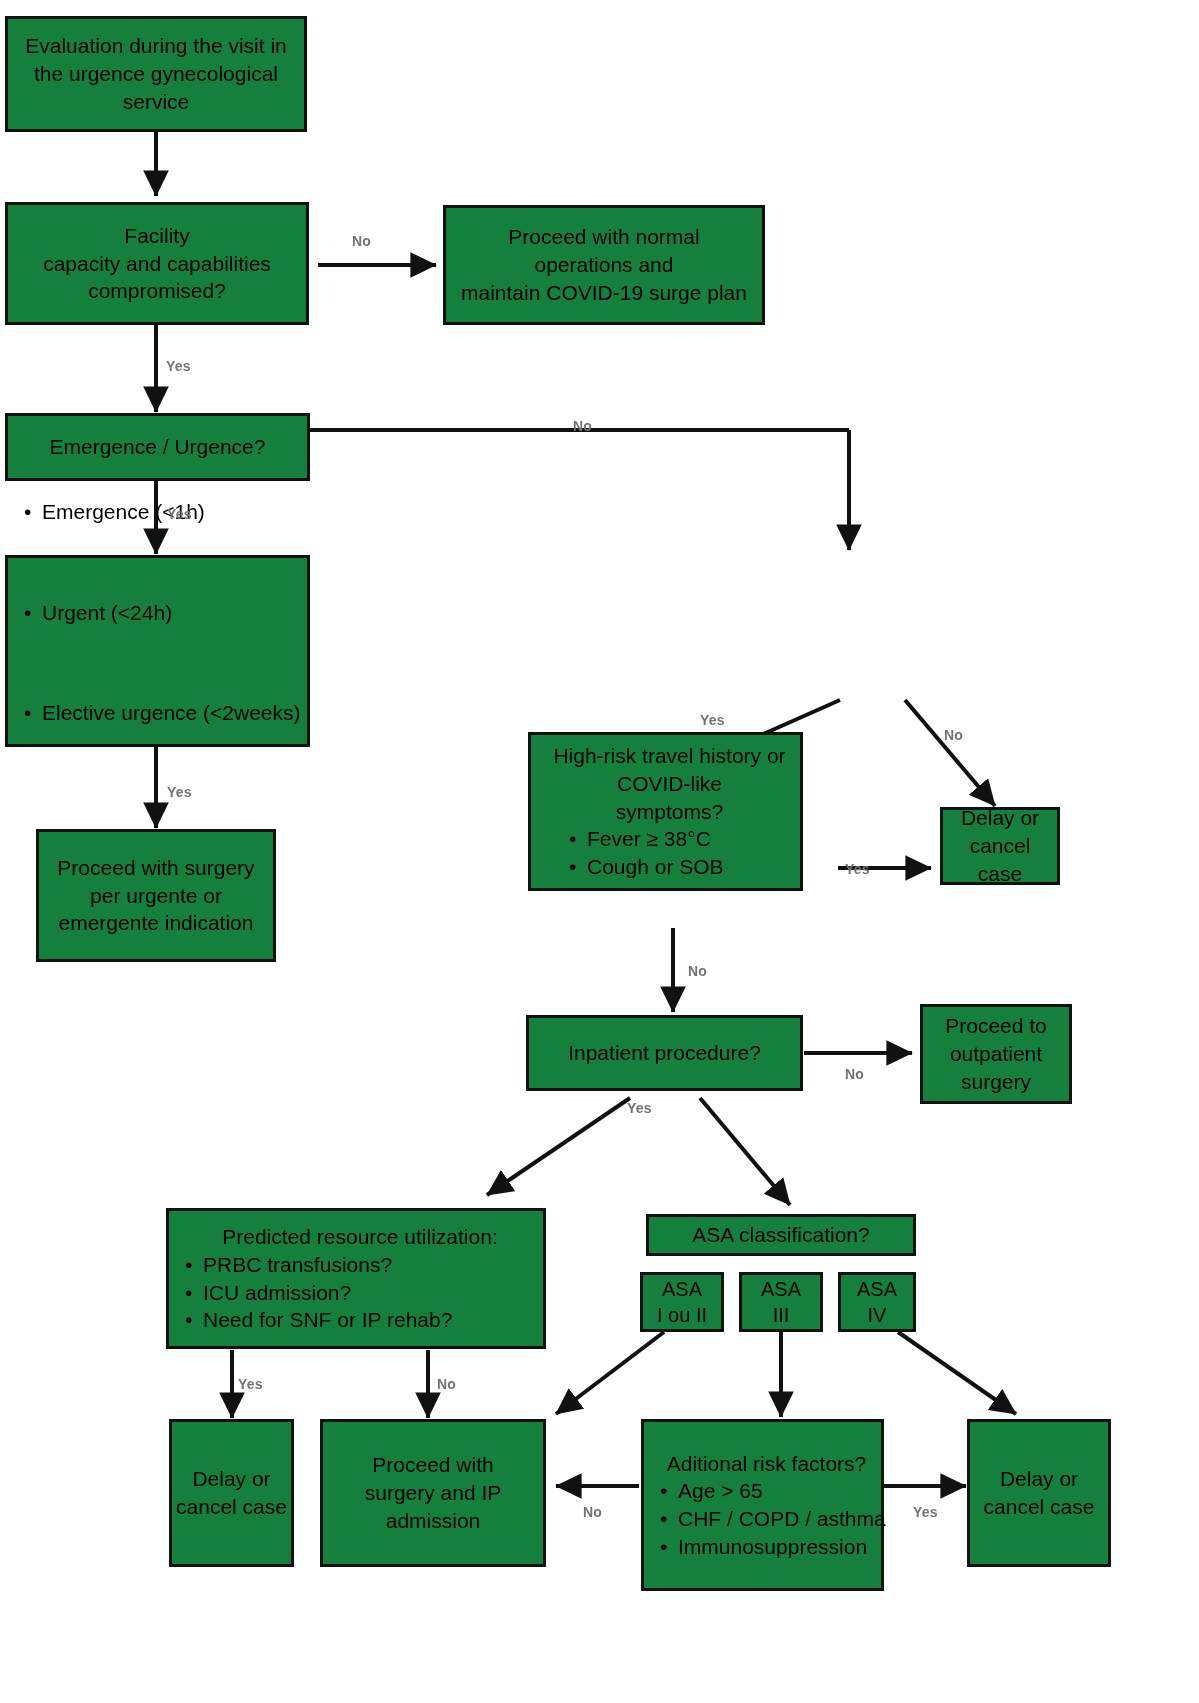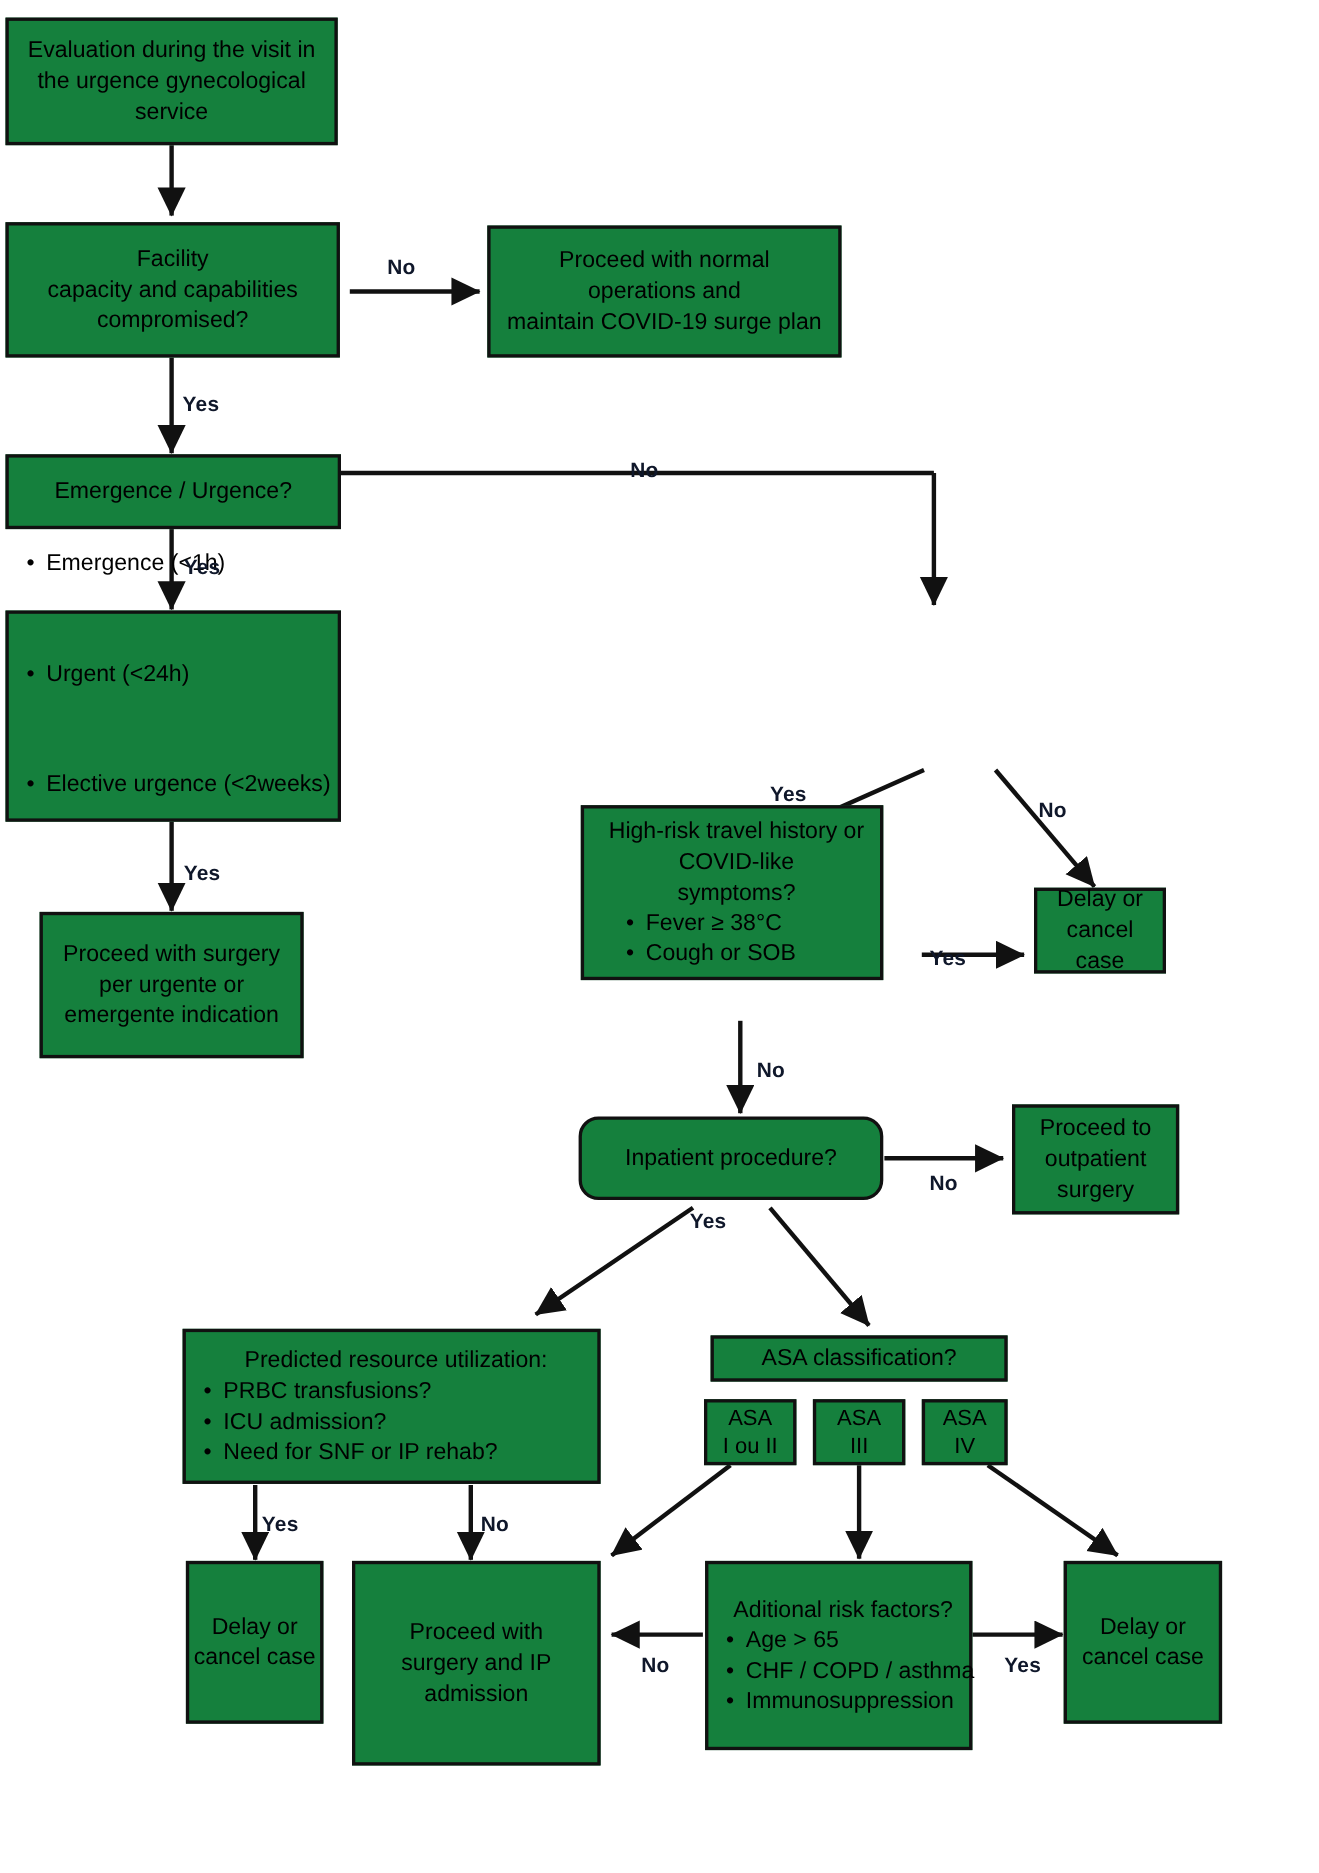--- a/index.html
+++ b/index.html
@@ -51,23 +51,23 @@
     padding-left: 2px;
   }
   .node.bullets .bullet::before {
     content: "\2022";
     display: inline-block;
     width: 18px;
   }
   .node.spaced .bullet { margin: 13px 0; }
   .edge-label {
     position: absolute;
-    font-size: 19px;
+    font-size: 14px;
     font-weight: bold;
-    color: #0f172a;
+    color: #737373;
     white-space: nowrap;
     letter-spacing: 0.2px;
   }
   svg.wires {
     position: absolute;
     left: 0; top: 0;
     width: 1199px;
     height: 1703px;
     pointer-events: none;
   }
@@ -173,21 +173,21 @@
     <span class="bullet" style="padding-left:24px;">Fever ≥ 38°C</span>
     <span class="bullet" style="padding-left:24px;">Cough or SOB</span>
   </div>
 
   <div class="node" style="left:940px; top:807px; width:120px; height:78px;">
     <span class="line">Delay or</span>
     <span class="line">cancel</span>
     <span class="line">case</span>
   </div>
 
-  <div class="node" style="left:526px; top:1015px; width:277px; height:76px;border-radius:18px;">
+  <div class="node" style="left:526px; top:1015px; width:277px; height:76px;">
     <span class="line">Inpatient procedure?</span>
   </div>
 
   <div class="node" style="left:920px; top:1004px; width:152px; height:100px;">
     <span class="line">Proceed to</span>
     <span class="line">outpatient</span>
     <span class="line">surgery</span>
   </div>
 
   <div class="node bullets" style="left:166px; top:1208px; width:380px; height:141px; justify-content:center;">
@@ -214,21 +214,21 @@
   <div class="node small" style="left:838px; top:1272px; width:78px; height:60px;">
     <span class="line">ASA</span>
     <span class="line">IV</span>
   </div>
 
   <div class="node" style="left:169px; top:1419px; width:125px; height:148px;">
     <span class="line">Delay or</span>
     <span class="line">cancel case</span>
   </div>
 
-  <div class="node" style="left:320px; top:1419px; width:226px; height:186px;">
+  <div class="node" style="left:320px; top:1419px; width:226px; height:148px;">
     <span class="line">Proceed with</span>
     <span class="line">surgery and IP</span>
     <span class="line">admission</span>
   </div>
 
   <div class="node bullets" style="left:641px; top:1419px; width:243px; height:172px; justify-content:center;">
     <span class="title">Aditional risk factors?</span>
     <span class="bullet">Age &gt; 65</span>
     <span class="bullet">CHF / COPD / asthma</span>
     <span class="bullet">Immunosuppression</span>

